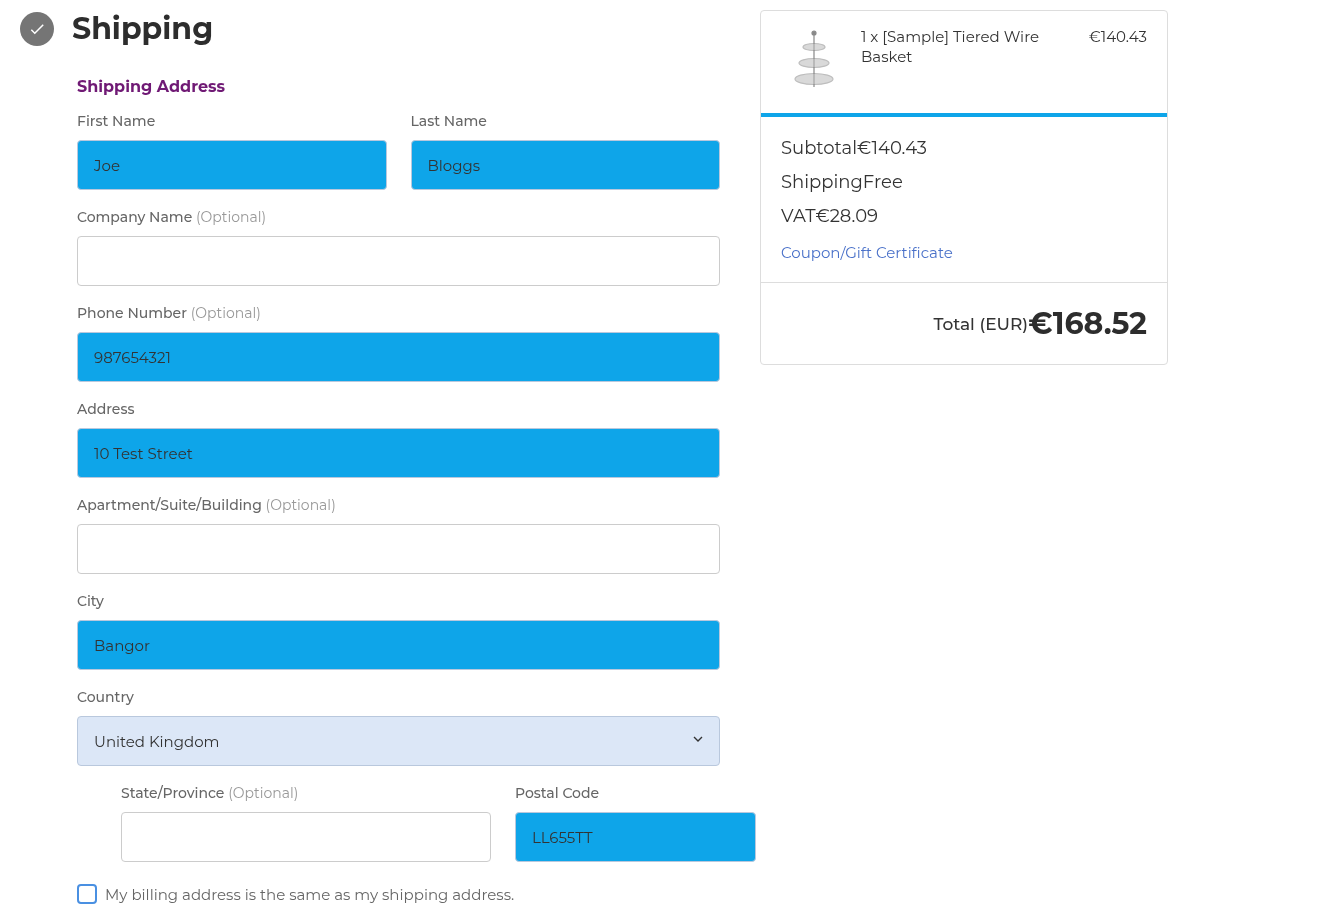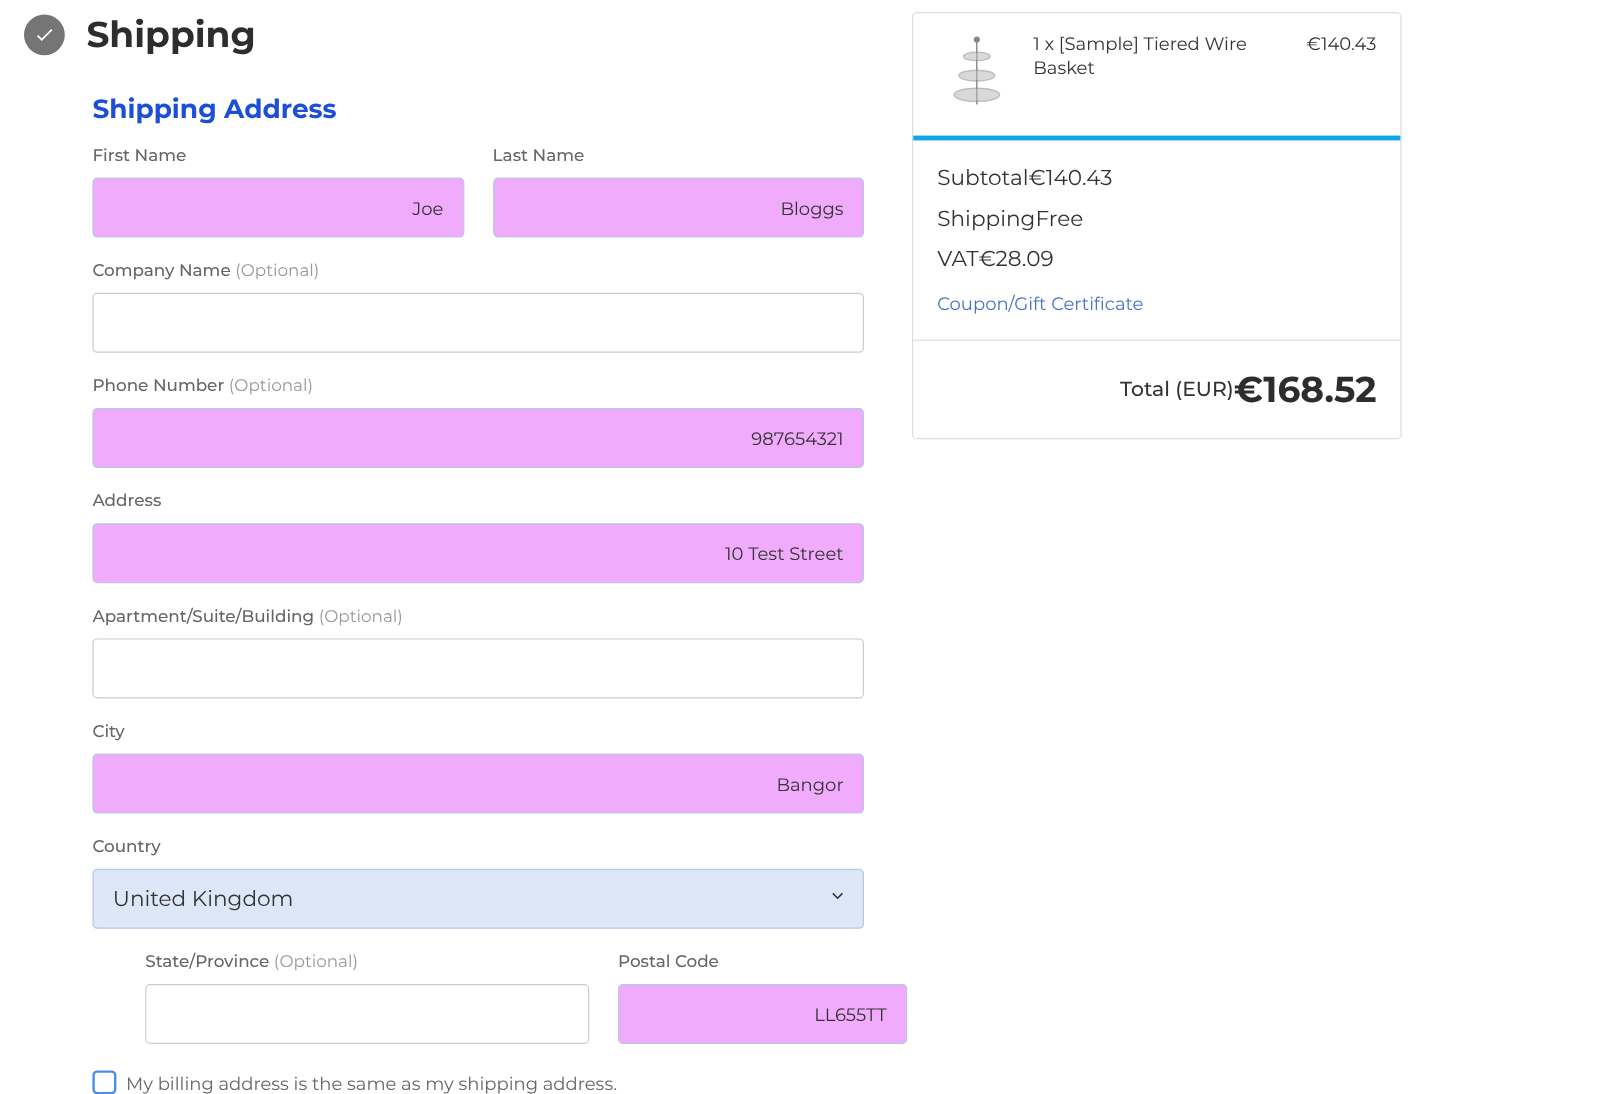--- a/index.html
+++ b/index.html
@@ -45,23 +45,23 @@
     }
     .section-title {
       font-size: 30px;
       font-weight: 700;
       color: #2d2d2d;
     }
     .form-area {
       margin-left: 57px;
     }
     .subsection-title {
-      font-size: 22px;
+      font-size: 16px;
       font-weight: 700;
-      color: #1d4ed8;
+      color: #701a75;
       margin-bottom: 16px;
     }
     .field-row {
       display: flex;
       gap: 24px;
       margin-bottom: 18px;
     }
     .field {
       display: flex;
       flex-direction: column;
@@ -85,32 +85,31 @@
       padding: 0 16px;
       font-size: 15px;
       font-family: inherit;
       border: 1px solid #ccc;
       border-radius: 4px;
       background: #fff;
       color: #333;
       outline: none;
     }
     .text-input.filled {
-      background: #f0abfc;
+      background: #0ea5e9;
       border-color: #b9c8dd;
-      text-align: right;
     }
     .select-wrapper {
       position: relative;
     }
     .select-input {
       width: 100%;
       height: 50px;
       padding: 0 40px 0 16px;
-      font-size: 18px;
+      font-size: 15px;
       font-family: inherit;
       border: 1px solid #b9c8dd;
       border-radius: 4px;
       background: #dce7f7;
       color: #333;
       outline: none;
       appearance: none;
       -webkit-appearance: none;
       cursor: pointer;
     }

